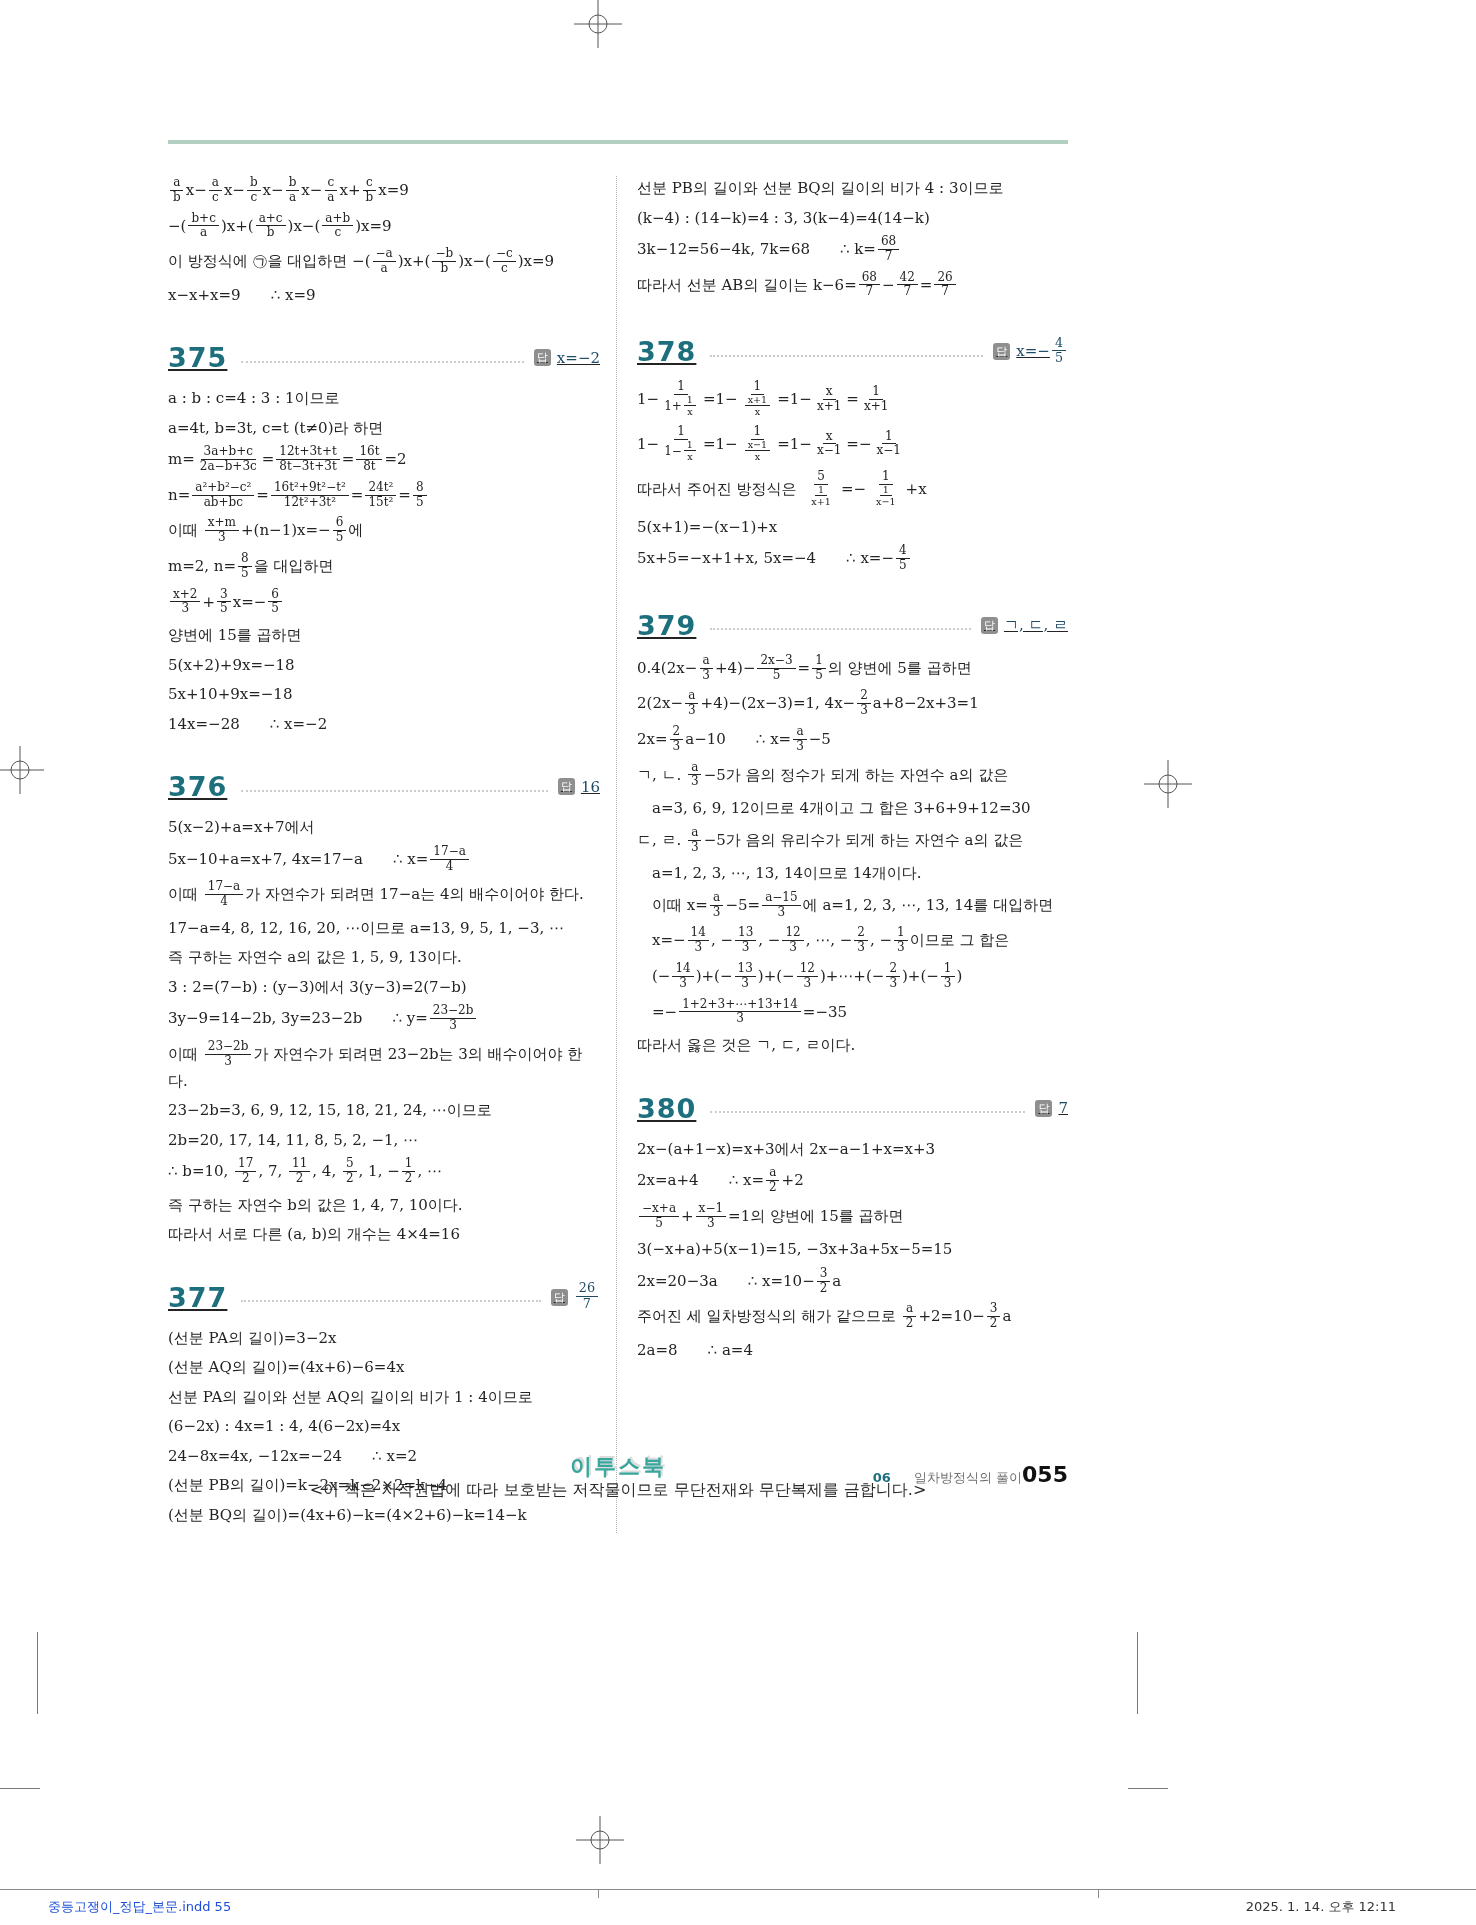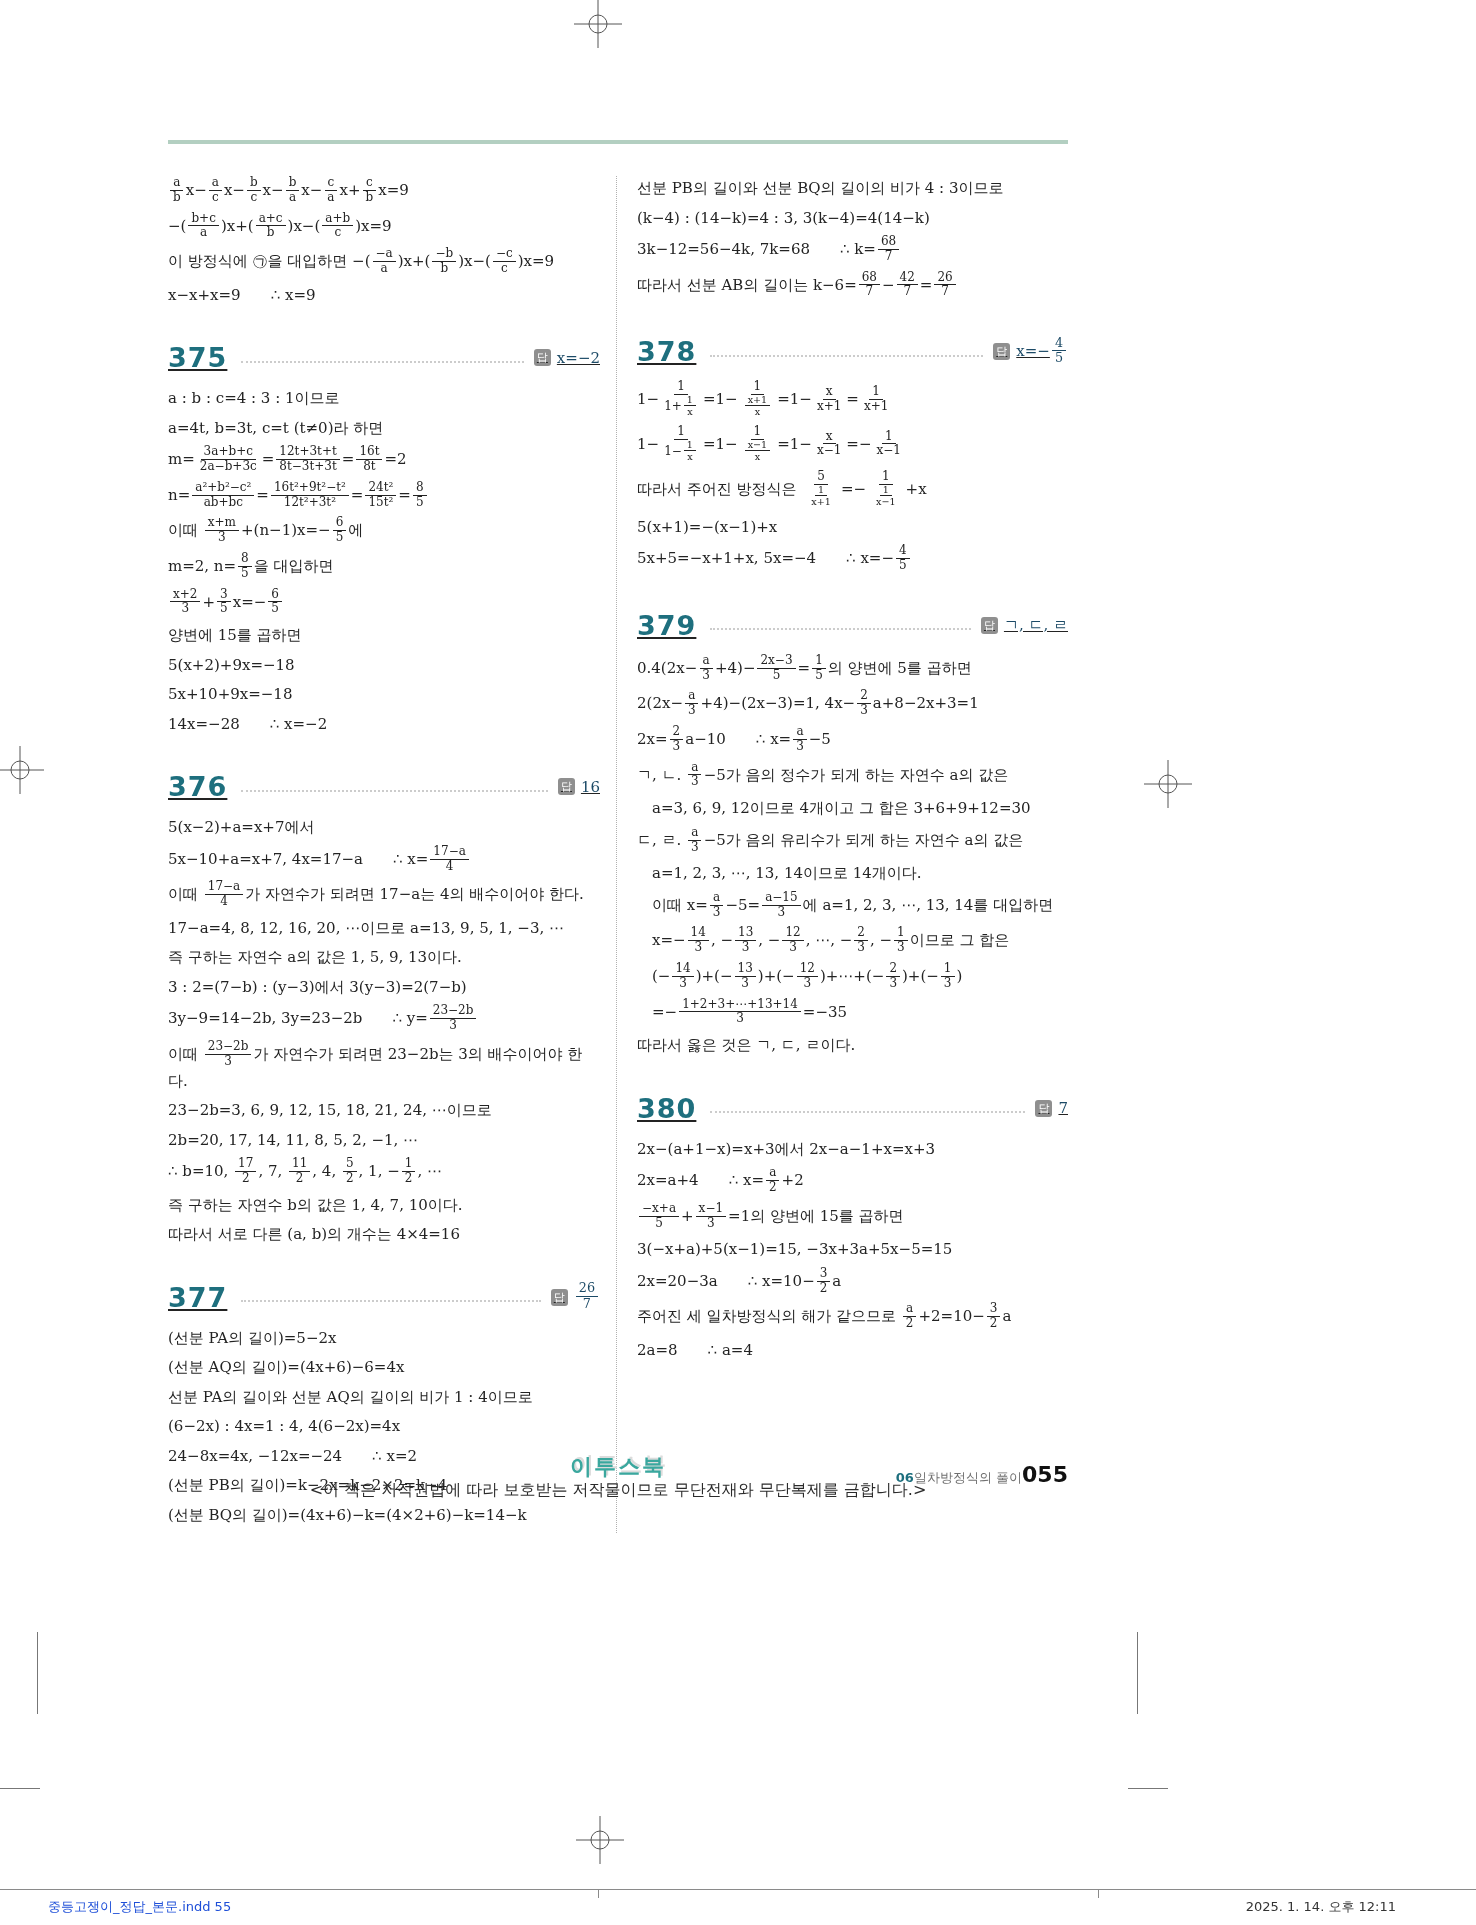--- a/index.html
+++ b/index.html
@@ -39,21 +39,21 @@
   .ans-val .frac{font-size:0.85em;}
   
   .footer-logo{position:absolute;left:168px;top:1452px;width:900px;text-align:center;
                font-family:"DejaVu Sans","Liberation Sans",sans-serif;font-weight:bold;font-size:22px;
                color:var(--logo,#3aa79e);letter-spacing:2px;text-shadow:2px -2px 0 #dcdcdc;}
   .copyright{position:absolute;left:168px;top:1480px;width:900px;text-align:center;
              font-family:"DejaVu Sans","Liberation Sans",sans-serif;font-size:16px;color:#2b2b2b;}
   .page-info{position:absolute;right:408px;top:1462px;display:flex;align-items:baseline;
              font-family:"DejaVu Sans","Liberation Sans",sans-serif;}
   .chapter-num{color:var(--accent,#1e6f7e);font-size:13px;font-weight:bold;}
-  .chapter-title{color:#6f6f6f;font-size:13px;}
+  .chapter-title{color:#6f6f6f;font-size:13px;margin-left:23px;}
   .page-number{color:#111;font-size:22px;font-weight:bold;}
 </style>
 </head>
 <body style="--accent: #1e6f7e; --rule: #b3cfc1; --answer: #1c4a66; --badge: #8f8f8f; --logo: #3aa79e;">
 
 <div class="regmark" style="left:574px;top:0px;">
   <svg width="48" height="48" viewBox="0 0 48 48">
       <line x1="0" y1="24" x2="48" y2="24" stroke="#555" stroke-width="1"></line>
       <line x1="24" y1="0" x2="24" y2="48" stroke="#555" stroke-width="1"></line>
       <circle cx="24" cy="24" r="9" fill="none" stroke="#555" stroke-width="1"></circle>
@@ -243,21 +243,21 @@
             <span class="prob-num">377</span>
             <span class="prob-leader"></span>
             <span class="prob-answer">
               <span class="ans-badge">답</span>
               <span class="ans-val"><span class="frac">
                   <span class="fnum">26</span>
                   <span class="fden">7</span>
                 </span></span>
             </span>
           </div>
-          <div class="line">(선분 PA의 길이)=5−2x</div>
+          <div class="line">(선분 PA의 길이)=3−2x</div>
           <div class="line">(선분 AQ의 길이)=(4x+6)−6=4x</div>
           <div class="line">선분 PA의 길이와 선분 AQ의 길이의 비가 1 : 4이므로</div>
           <div class="line">(6−2x) : 4x=1 : 4, 4(6−2x)=4x</div>
           <div class="line">24−8x=4x, −12x=−24  ∴ x=2</div>
           <div class="line">(선분 PB의 길이)=k−2x=k−2×2=k−4</div>
           <div class="line">(선분 BQ의 길이)=(4x+6)−k=(4×2+6)−k=14−k</div>
         </div>
       </div>
     <div class="divider"></div>
     <div class="col-right">

